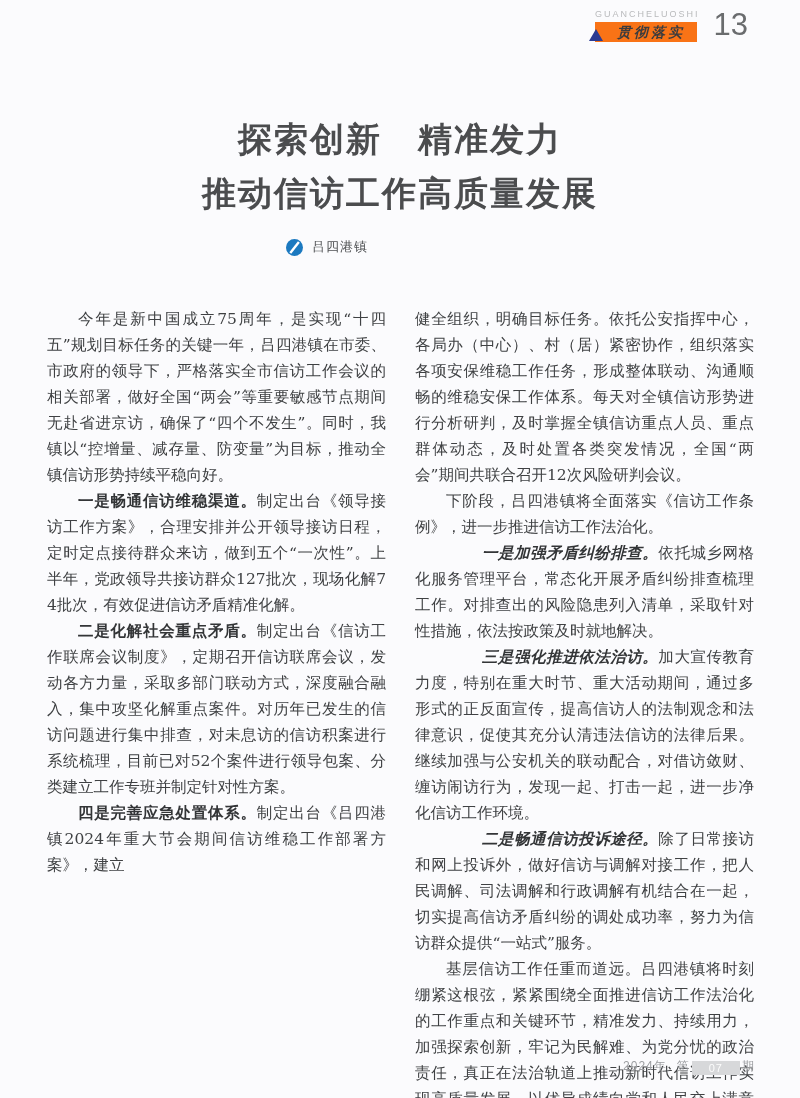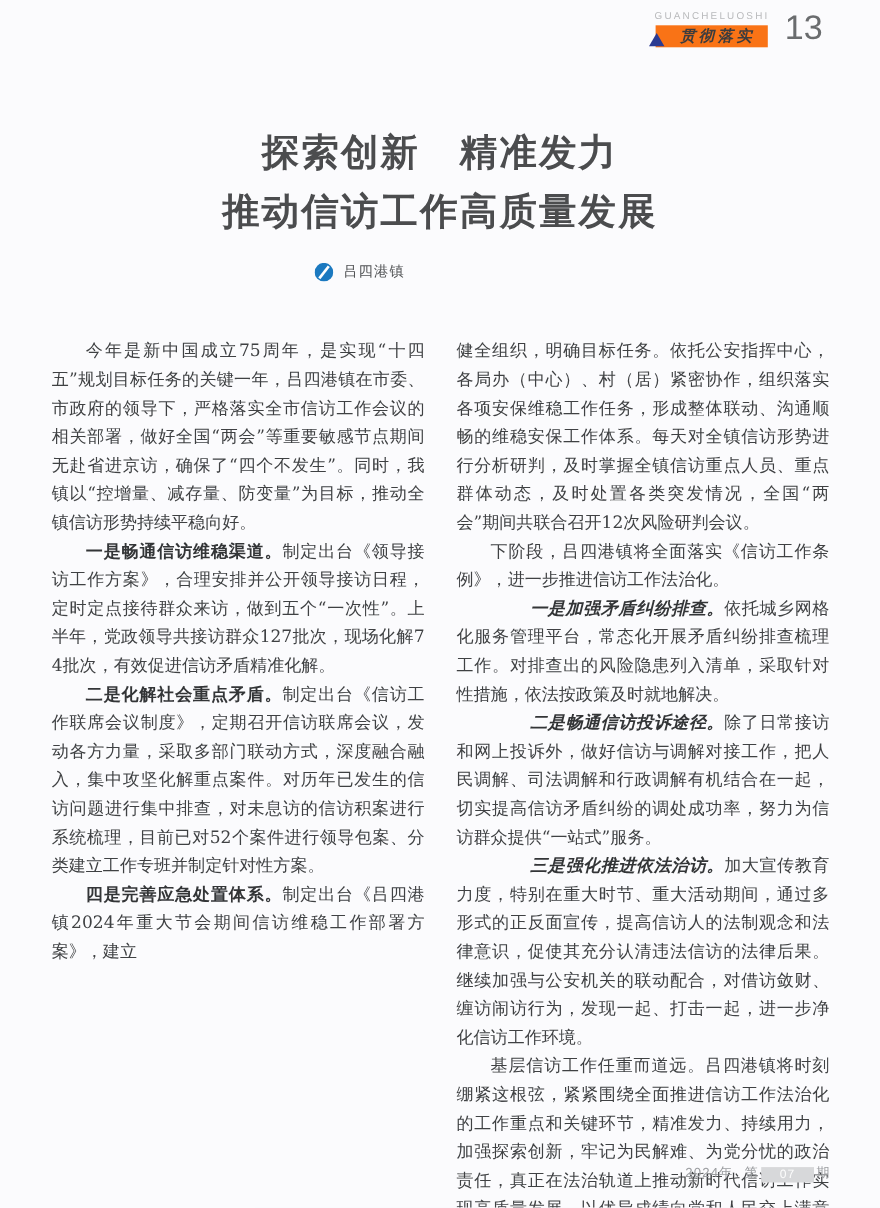--- a/index.html
+++ b/index.html
@@ -10,21 +10,21 @@
     color:#404244;
     -webkit-font-smoothing:antialiased;
   }
   .page {
     position:relative; width:800px; height:1098px;
     background:#fbfbfd; overflow:hidden;
   }
 
   
   .header { position:absolute; top:8px; right:52px; display:flex; align-items:flex-start; }
-  .badge-col { display:flex; flex-direction:column; align-items:center; margin-right:14px; }
+  .badge-col { display:flex; flex-direction:column; margin-right:14px; }
   .masthead {
     font-family:"Liberation Sans",sans-serif;
     font-size:9px; letter-spacing:2px; color:#b9babc; line-height:12px;
   }
   .badge-row { position:relative; margin-top:2px; }
   .badge-tri {
     position:absolute; left:-6px; bottom:1px;
     width:0; height:0;
     border-left:7px solid transparent; border-right:7px solid transparent;
     border-bottom:12px solid #2b3a92;
@@ -125,22 +125,22 @@
       <p><span>今年是新中国成立75周年，是实现“十四五”规划目标任务的关键一年，吕四港镇在市委、市政府的领导下，严格落实全市信访工作会议的相关部署，做好全国“两会”等重要敏感节点期间无赴省进京访，确保了“四个不发生”。同时，我镇以“控增量、减存量、防变量”为目标，推动全镇信访形势持续平稳向好。</span></p>
       <p><span class="lead">一是畅通信访维稳渠道。</span><span>制定出台《领导接访工作方案》，合理安排并公开领导接访日程，定时定点接待群众来访，做到五个“一次性”。上半年，党政领导共接访群众127批次，现场化解74批次，有效促进信访矛盾精准化解。</span></p>
       <p><span class="lead">二是化解社会重点矛盾。</span><span>制定出台《信访工作联席会议制度》，定期召开信访联席会议，发动各方力量，采取多部门联动方式，深度融合融入，集中攻坚化解重点案件。对历年已发生的信访问题进行集中排查，对未息访的信访积案进行系统梳理，目前已对52个案件进行领导包案、分类建立工作专班并制定针对性方案。</span></p>
       <p><span class="lead">四是完善应急处置体系。</span><span>制定出台《吕四港镇2024年重大节会期间信访维稳工作部署方案》，建立</span></p>
     </div>
 
     <div class="col">
       <p class="noindent"><span>健全组织，明确目标任务。依托公安指挥中心，各局办（中心）、村（居）紧密协作，组织落实各项安保维稳工作任务，形成整体联动、沟通顺畅的维稳安保工作体系。每天对全镇信访形势进行分析研判，及时掌握全镇信访重点人员、重点群体动态，及时处置各类突发情况，全国“两会”期间共联合召开12次风险研判会议。</span></p>
       <p><span>下阶段，吕四港镇将全面落实《信访工作条例》，进一步推进信访工作法治化。</span></p>
       <p><span class="lead kai">一是加强矛盾纠纷排查。</span><span>依托城乡网格化服务管理平台，常态化开展矛盾纠纷排查梳理工作。对排查出的风险隐患列入清单，采取针对性措施，依法按政策及时就地解决。</span></p>
+      <p><span class="lead kai">三是强化推进依法治访。</span><span>加大宣传教育力度，特别在重大时节、重大活动期间，通过多形式的正反面宣传，提高信访人的法制观念和法律意识，促使其充分认清违法信访的法律后果。继续加强与公安机关的联动配合，对借访敛财、缠访闹访行为，发现一起、打击一起，进一步净化信访工作环境。</span></p>
       <p><span class="lead kai">二是畅通信访投诉途径。</span><span>除了日常接访和网上投诉外，做好信访与调解对接工作，把人民调解、司法调解和行政调解有机结合在一起，切实提高信访矛盾纠纷的调处成功率，努力为信访群众提供“一站式”服务。</span></p>
-      <p><span class="lead kai">三是强化推进依法治访。</span><span>加大宣传教育力度，特别在重大时节、重大活动期间，通过多形式的正反面宣传，提高信访人的法制观念和法律意识，促使其充分认清违法信访的法律后果。继续加强与公安机关的联动配合，对借访敛财、缠访闹访行为，发现一起、打击一起，进一步净化信访工作环境。</span></p>
       <p><span>基层信访工作任重而道远。吕四港镇将时刻绷紧这根弦，紧紧围绕全面推进信访工作法治化的工作重点和关键环节，精准发力、持续用力，加强探索创新，牢记为民解难、为党分忧的政治责任，真正在法治轨道上推动新时代信访工作实现高质量发展，以优异成绩向党和人民交上满意答卷。</span></p>
     </div>
 
   </div>
 
   <div class="footer">
     <span>2024年</span>
     <span class="gap"></span>
     <span>第</span>
     <span class="issue-box">07</span>

